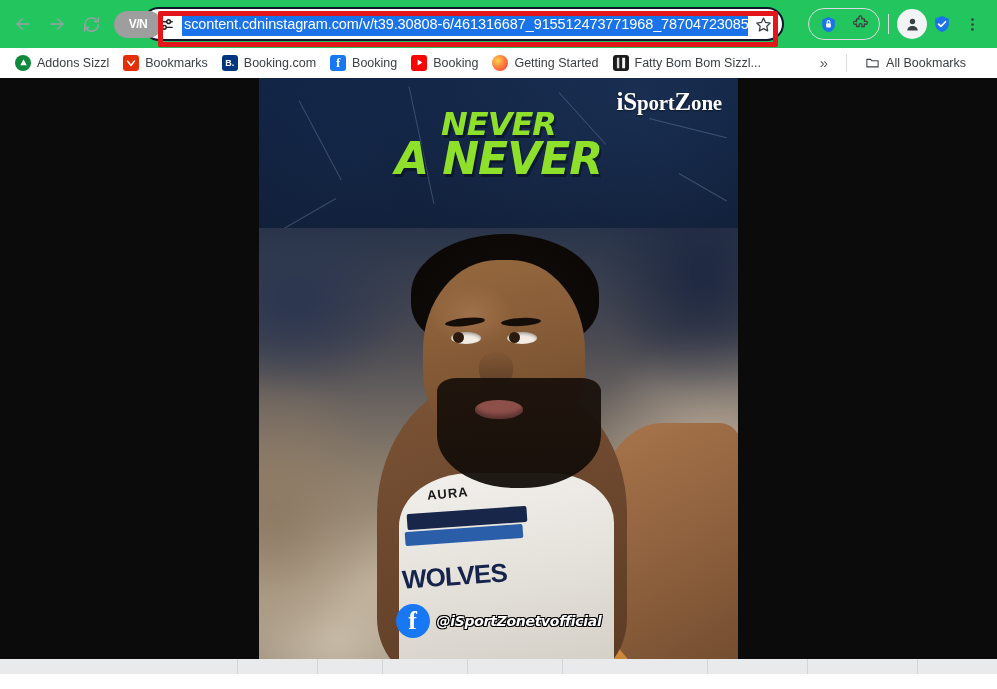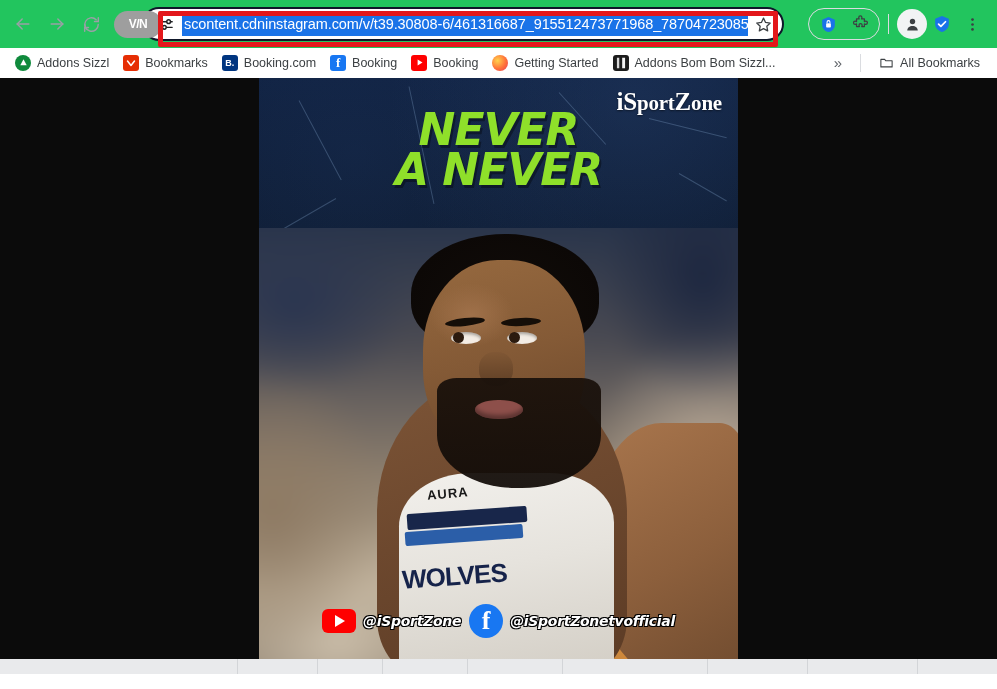--- a/index.html
+++ b/index.html
@@ -147,21 +147,21 @@
   #logo-isportzone .big { font-size:25px; }
 
   #headline {
     position:absolute; left:0; right:0; top:32px; z-index:4;
     text-align:center; color:#8fe02a;
     font-family:"DejaVu Sans", sans-serif;
     font-weight:900; font-style:italic;
     line-height:0.92; letter-spacing:-1px;
     text-shadow:2px 3px 0 rgba(0,0,0,0.35);
   }
-  #headline .l1 { font-size:44px; display:block; }
+  #headline .l1 { font-size:32px; display:block; }
   #headline .l2 { font-size:44px; display:block; }
   #headline .l3 { font-size:44px; display:block; }
 
   
   #player-photo {
     position:absolute; left:0; top:150px; width:479px; height:446px;
     overflow:hidden;
   }
   
   #crowd-bg {
@@ -440,27 +440,27 @@
       <span class="bm-label">Getting Started</span>
     </div>
 
     <div class="bm">
       <span class="bm-icon" style="background:#1c1c1c;">
         <svg width="14" height="14" viewBox="0 0 24 24">
             <rect x="5" y="3" width="4" height="18" fill="#d8d8d8"></rect>
             <rect x="14" y="3" width="5" height="18" fill="#f2f2f2"></rect>
           </svg>
       </span>
-      <span class="bm-label">Addons Bom Bom Sizzl...</span>
+      <span class="bm-label">Fatty Bom Bom Sizzl...</span>
     </div>
 
     <div id="bm-overflow">
       <span id="chevron-more">»</span>
       <span id="bm-bar-divider"></span>
-      <span class="bm" style="margin-right:2px;">
+      <span class="bm" style="margin-right:16px;">
         <span class="bm-icon" style="background:transparent;">
           <svg width="15" height="15" viewBox="0 0 24 24" fill="none" stroke="#3c4043" stroke-width="1.7" stroke-linejoin="round">
               <path d="M3 7h6l2 2.3h10V19H3z"></path>
             </svg>
         </span>
         <span class="bm-label">All Bookmarks</span>
       </span>
     </div>
   </div>
 </div>
@@ -506,26 +506,20 @@
           <span class="pupil right"></span>
           <div id="nose"></div>
           <div id="beard"></div>
           <div id="mouth"></div>
         </div>
       </div>
     </div>
 
     <div id="social-row">
       <div class="social-chip">
-        <span id="yt-badge">
-            <span class="tri"></span>
-          </span>
-        <span class="social-handle">@iSportZone</span>
-      </div>
-      <div class="social-chip">
         <span id="fb-badge">f</span>
         <span class="social-handle">@iSportZonetvofficial</span>
       </div>
     </div>
   </div>
 
   <div id="taskbar">
     <span class="tb-slot" style="width:238px;"></span>
     <span class="tb-slot" style="width:80px;"></span>
     <span class="tb-slot" style="width:65px;"></span>

